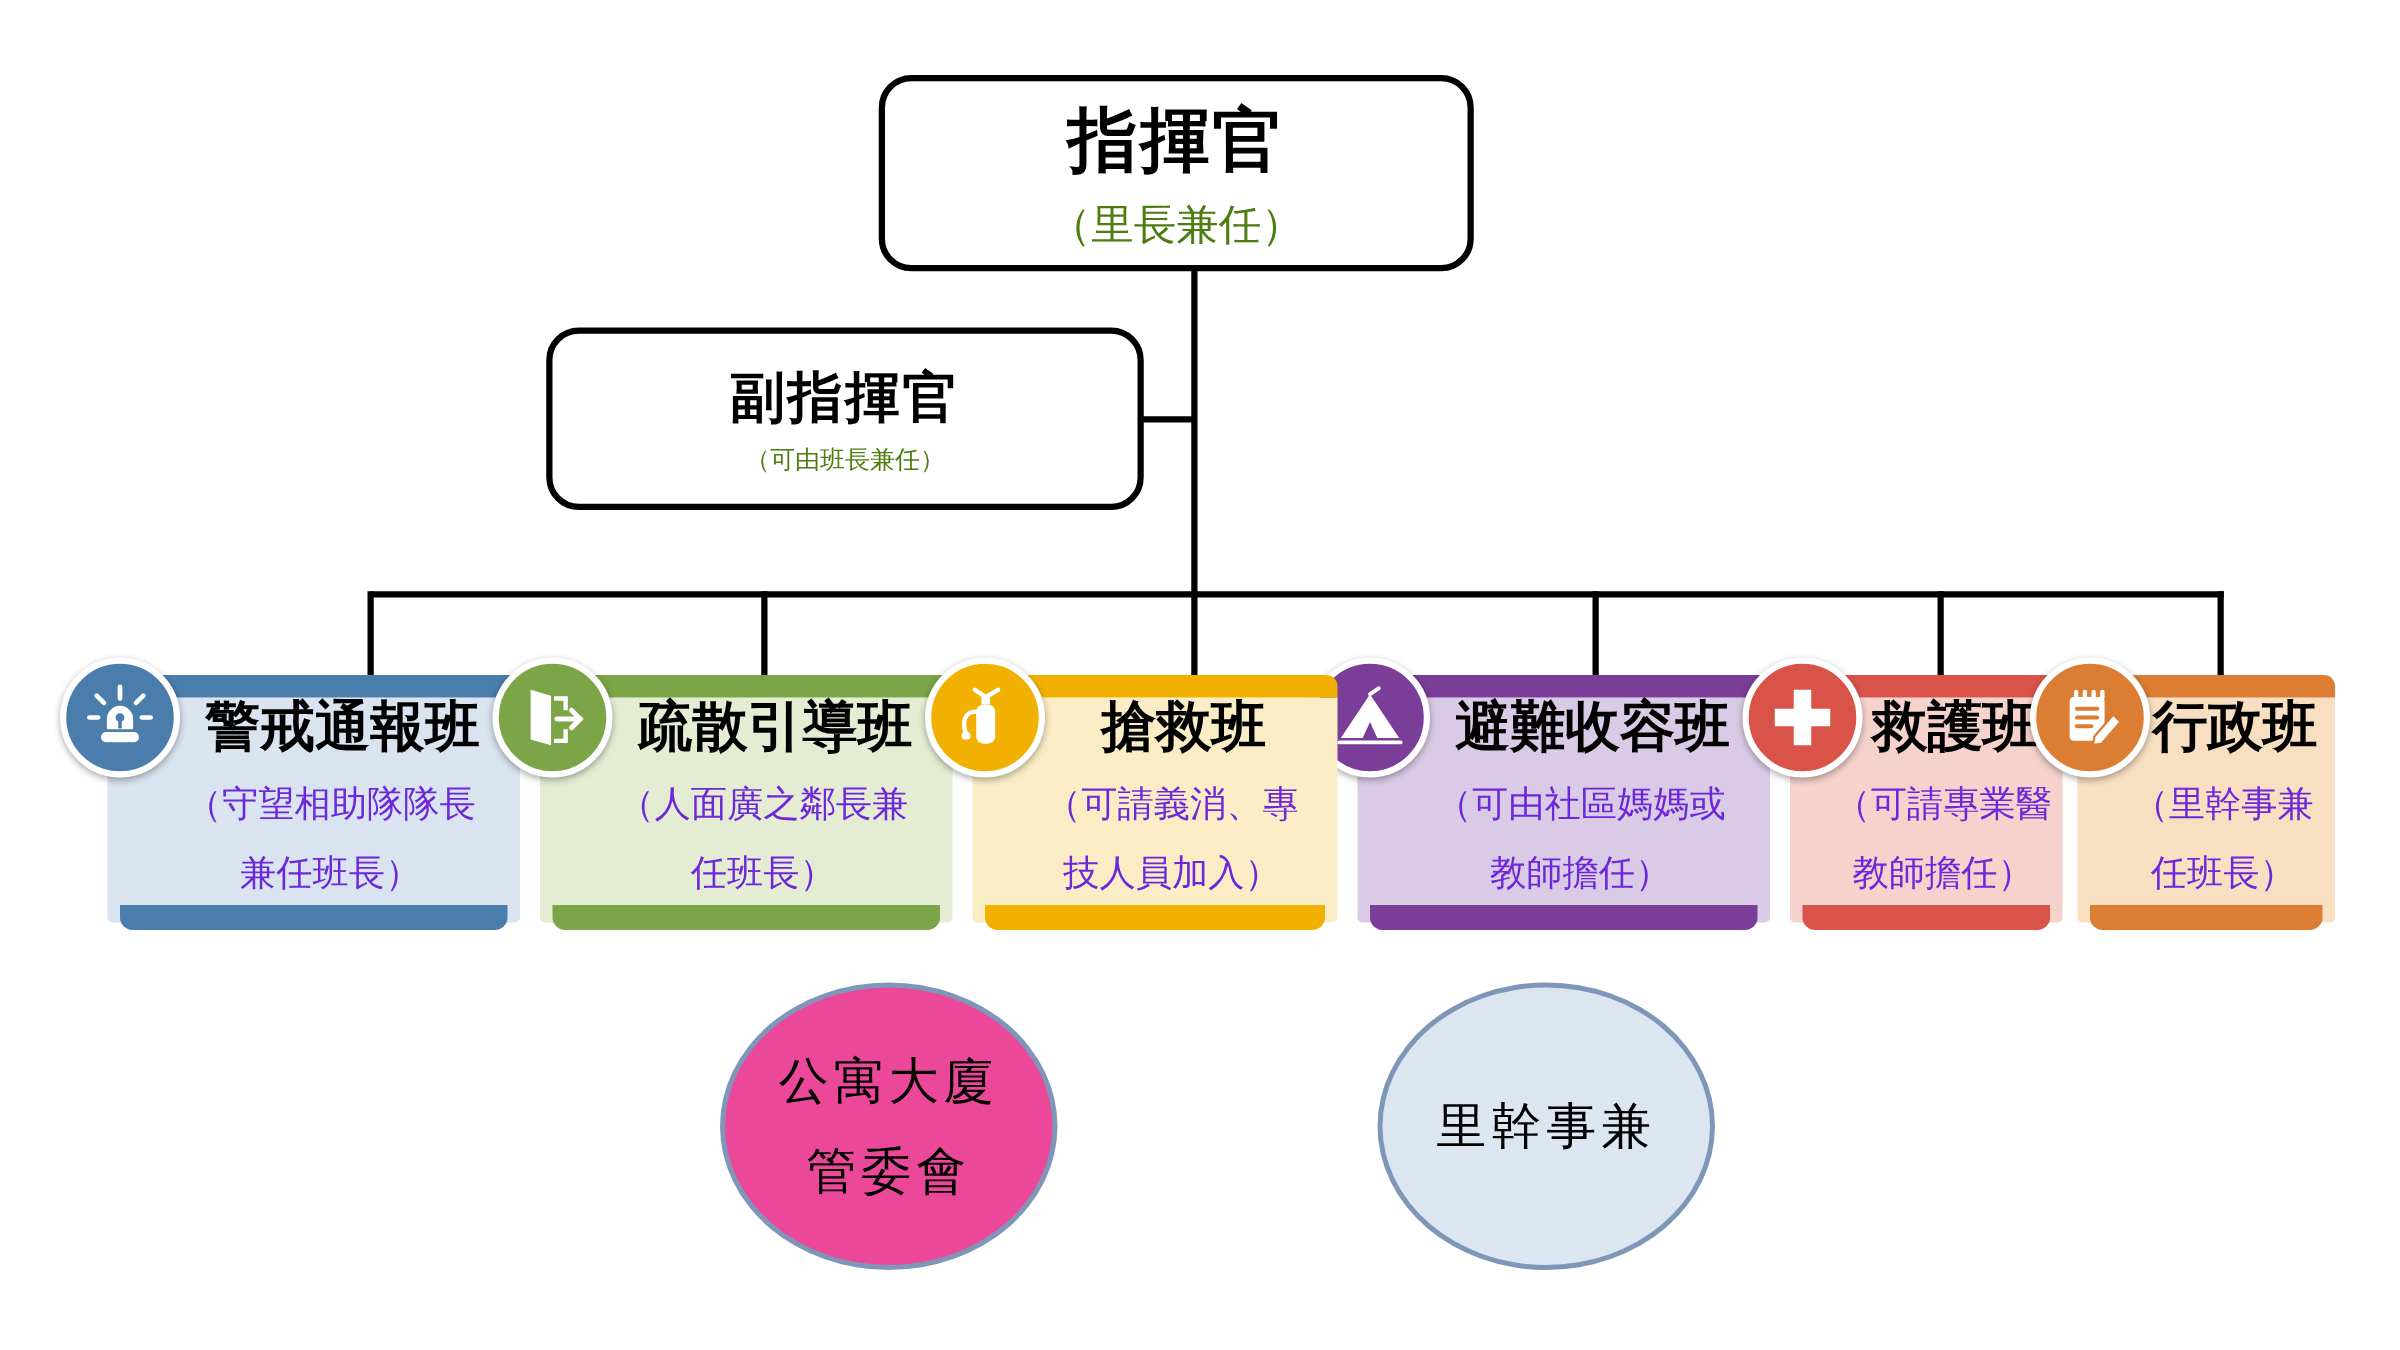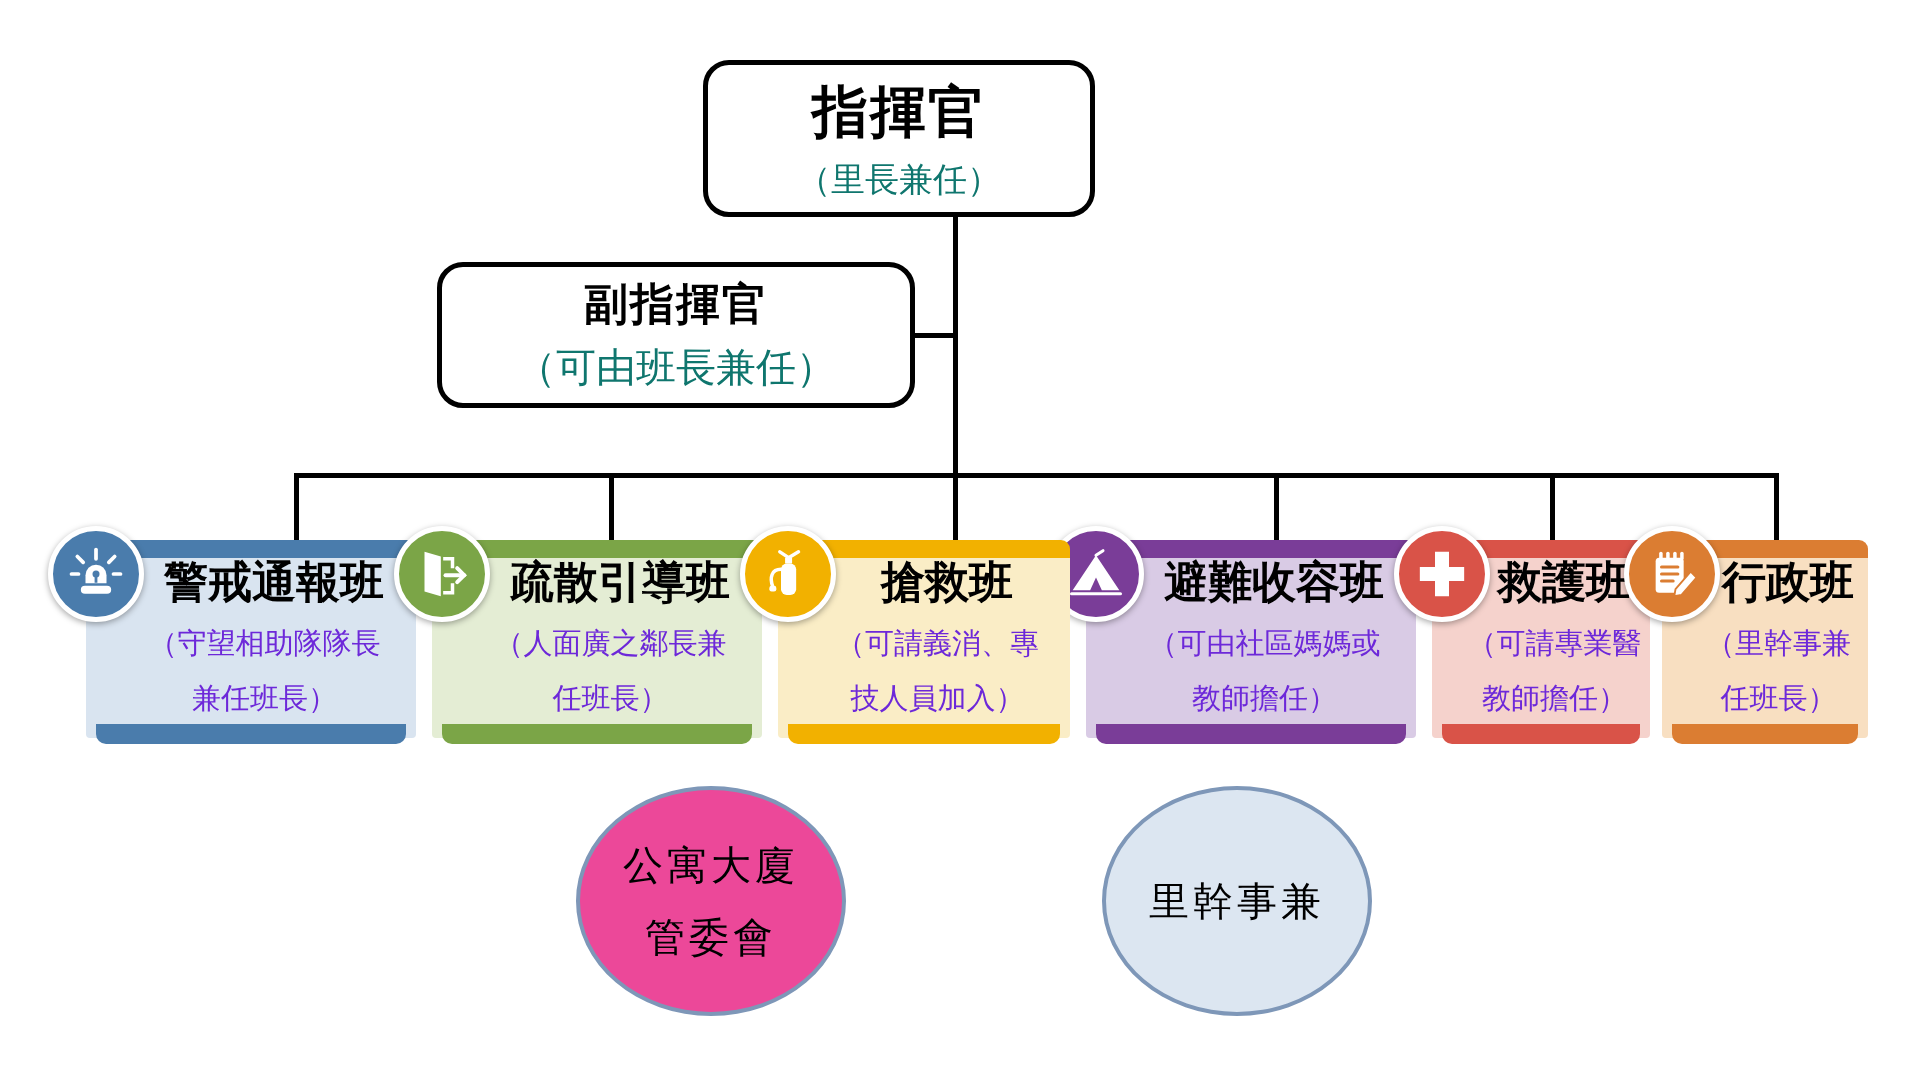--- a/index.html
+++ b/index.html
@@ -6,21 +6,21 @@
   body{font-family:"DejaVu Sans","Liberation Sans",sans-serif;}
   #canvas{position:relative;width:1920px;height:1080px;background:#fff;overflow:hidden;}
 
   
   .line{position:absolute;background:#000;}
 
   
   .cmd-node{position:absolute;background:#fff;border:5px solid #000;border-radius:26px;
     display:flex;flex-direction:column;align-items:center;justify-content:center;box-sizing:border-box;}
   .cmd-title{font-weight:900;color:#000;letter-spacing:2px;}
-  .cmd-sub{color:#0f766e;margin-top:6px;}
+  .cmd-sub{color:#4d7c0f;margin-top:6px;}
 
   
   .dept{position:absolute;top:540px;height:204px;}
   .dept-top{position:absolute;top:0;left:0;right:0;height:18px;border-radius:9px 9px 0 0;}
   .dept-body{position:absolute;top:18px;left:0;right:0;height:180px;border-radius:0 0 4px 4px;}
   .dept-bottom{position:absolute;bottom:0;left:10px;right:10px;height:20px;border-radius:0 0 10px 10px;}
   .dept-title{position:absolute;top:14px;left:0;right:0;padding-left:46px;text-align:center;
     font-size:44px;line-height:56px;font-weight:900;color:#000;white-space:nowrap;}
   .dept-sub{position:absolute;top:76px;left:0;right:0;text-align:center;
     font-size:29px;line-height:55px;color:#6d28d9;white-space:nowrap;margin-left:27px;}
@@ -42,28 +42,28 @@
 
   <div class="line" style="left: 953px; top: 214px; width: 5px; height: 331px; background: rgb(0, 0, 0);"></div>
   <div class="line" style="left: 913px; top: 333px; width: 42px; height: 5px; background: rgb(0, 0, 0);"></div>
   <div class="line" style="left: 296px; top: 473px; width: 1483px; height: 5px; background: rgb(0, 0, 0);"></div>
   <div class="line" style="left: 294px; top: 473px; width: 5px; height: 70px; background: rgb(0, 0, 0);"></div>
   <div class="line" style="left: 609px; top: 473px; width: 5px; height: 70px; background: rgb(0, 0, 0);"></div>
   <div class="line" style="left: 1274px; top: 473px; width: 5px; height: 70px; background: rgb(0, 0, 0);"></div>
   <div class="line" style="left: 1550px; top: 473px; width: 5px; height: 70px; background: rgb(0, 0, 0);"></div>
   <div class="line" style="left: 1774px; top: 473px; width: 5px; height: 70px; background: rgb(0, 0, 0);"></div>
 
-  <div class="cmd-node" style="left:703px;top:60px;width:392px;height:157px;">
+  <div class="cmd-node" style="left:703px;top:60px;width:476px;height:157px;">
     <div class="cmd-title" style="font-size:56px;">指揮官</div>
     <div class="cmd-sub" style="font-size:34px;">（里長兼任）</div>
   </div>
 
   <div class="cmd-node" style="left:437px;top:262px;width:478px;height:146px;">
     <div class="cmd-title" style="font-size:44px;">副指揮官</div>
-    <div class="cmd-sub" style="font-size:40px;">（可由班長兼任）</div>
+    <div class="cmd-sub" style="font-size:20px;">（可由班長兼任）</div>
   </div>
 
   <div class="dept" style="left:86px;width:330px;">
     <div class="dept-body" style="background: rgb(217, 228, 240);"></div>
     <div class="dept-top" style="background: rgb(74, 124, 172);"></div>
     <div class="dept-bottom" style="background: rgb(74, 124, 172);"></div>
     <div class="dept-title">警戒通報班</div>
     <div class="dept-sub">
       <span>（守望相助隊隊長</span><br>
       <span>兼任班長）</span>

